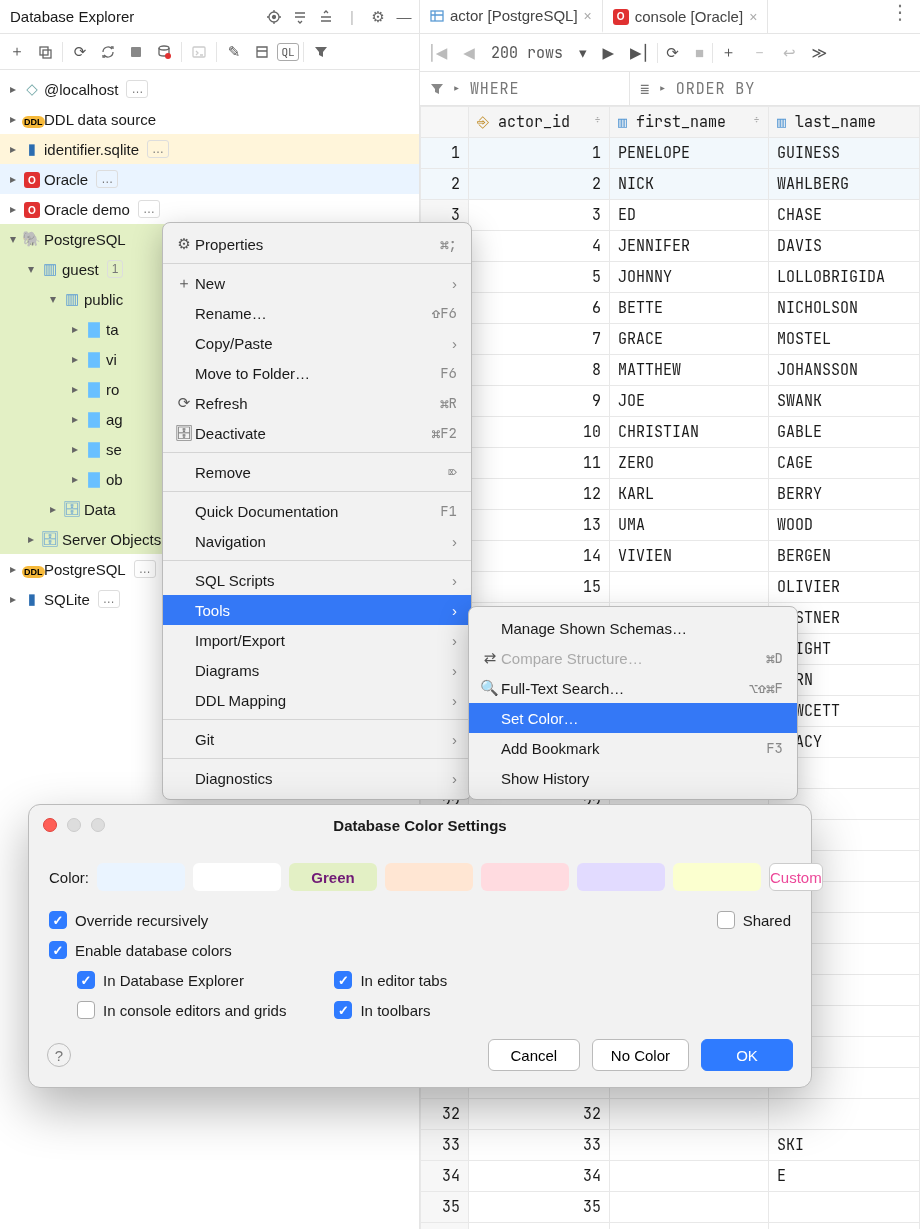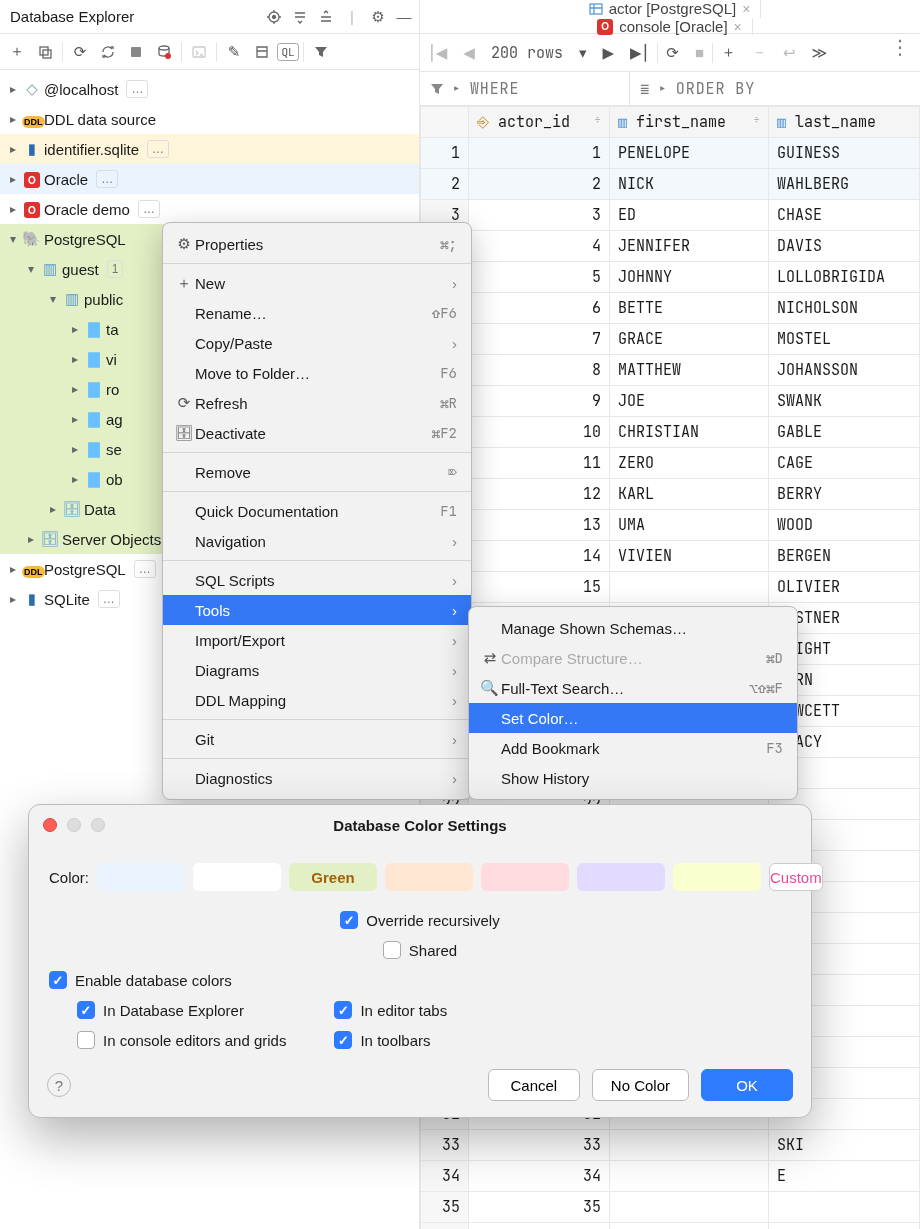--- a/index.html
+++ b/index.html
@@ -51,21 +51,21 @@
   .node .cnt { margin-left: 8px; font-size: 12px; color: #777; border: 1px solid #ddd; border-radius: 3px; padding: 0 4px; height: 18px; line-height: 16px; }
   .pad1 { padding-left: 24px; } .pad2 { padding-left: 46px; } .pad3 { padding-left: 68px; }
   .sel-yellow { background: var(--row-sel); }
   .row-blue { background: #eaf4ff; }
   .green-bg { background: var(--sel-green); }
   .ddl-badge { background:#f6b93b; color:#000; font-size:9px; font-weight:700; padding:1px 2px; border-radius:6px; }
   .ora-badge { background:#e03131; color:#fff; font-size:10px; font-weight:700; border-radius:3px; width:16px; height:16px; display:inline-flex; align-items:center; justify-content:center; }
   .folder { color:#69c0ff; }
 
   
-  .ed-tabs { display:flex; align-items:center; height:34px; border-bottom:1px solid var(--border-light);flex-direction:column; }
+  .ed-tabs { display:flex; align-items:flex-start; height:34px; border-bottom:1px solid var(--border-light); }
   .ed-tab { display:flex; align-items:center; gap:6px; padding:0 10px; height:100%; border-right:1px solid var(--border-light); color:#444; cursor:pointer; }
   .ed-tab.active { background:#fff; border-bottom:2px solid #fff; margin-bottom:-1px; }
   .ed-tab .x { color:#aaa; font-size:14px; }
   .ed-more { margin-left:auto; padding:0 10px; color:#777; font-size:20px; cursor:pointer; }
 
   .grid-tb { display:flex; align-items:center; height:38px; border-bottom:1px solid var(--border-light); color:#555; }
   .grid-tb .g { padding:0 8px; display:flex; align-items:center; gap:4px; }
   .grid-tb .sep { width:1px; height:20px; background:var(--border-light); }
 
   .filter-row { display:flex; height:34px; border-bottom:1px solid var(--border-light); font-family:var(--mono); color:#777; letter-spacing:.06em; }
@@ -745,29 +745,29 @@
         <span></span>
       </div>
     <span>Database Color Settings</span>
   </div>
   <div class="dlg-body">
     <div class="swatches">
       <span class="lbl">Color:</span>
       <div id="swatches" style="display:flex;gap:8px;">
           <div class="sw" style="background: rgb(234, 244, 255);"></div>
           <div class="sw" style="background: rgb(255, 255, 255);"></div>
-          <div class="sw" style="background: rgb(227, 240, 197); color: #a16207;">Green</div>
+          <div class="sw" style="background: rgb(227, 240, 197); color: #701a75;">Green</div>
           <div class="sw" style="background: rgb(255, 230, 211);"></div>
           <div class="sw" style="background: rgb(255, 219, 224);"></div>
           <div class="sw" style="background: rgb(226, 219, 255);"></div>
           <div class="sw" style="background: rgb(251, 255, 207);"></div>
         </div>
       <div class="sw custom">Custom</div>
     </div>
-    <div style="display:flex;align-items:center;flex-direction:column;">
+    <div style="display:flex;align-items:center;">
       <label class="chk">
           <span class="cb on"></span>
           <span>Override recursively</span>
         </label>
       <div style="flex:1"></div>
       <label class="chk">
           <span class="cb"></span>
           <span>Shared</span>
         </label>
     </div>

